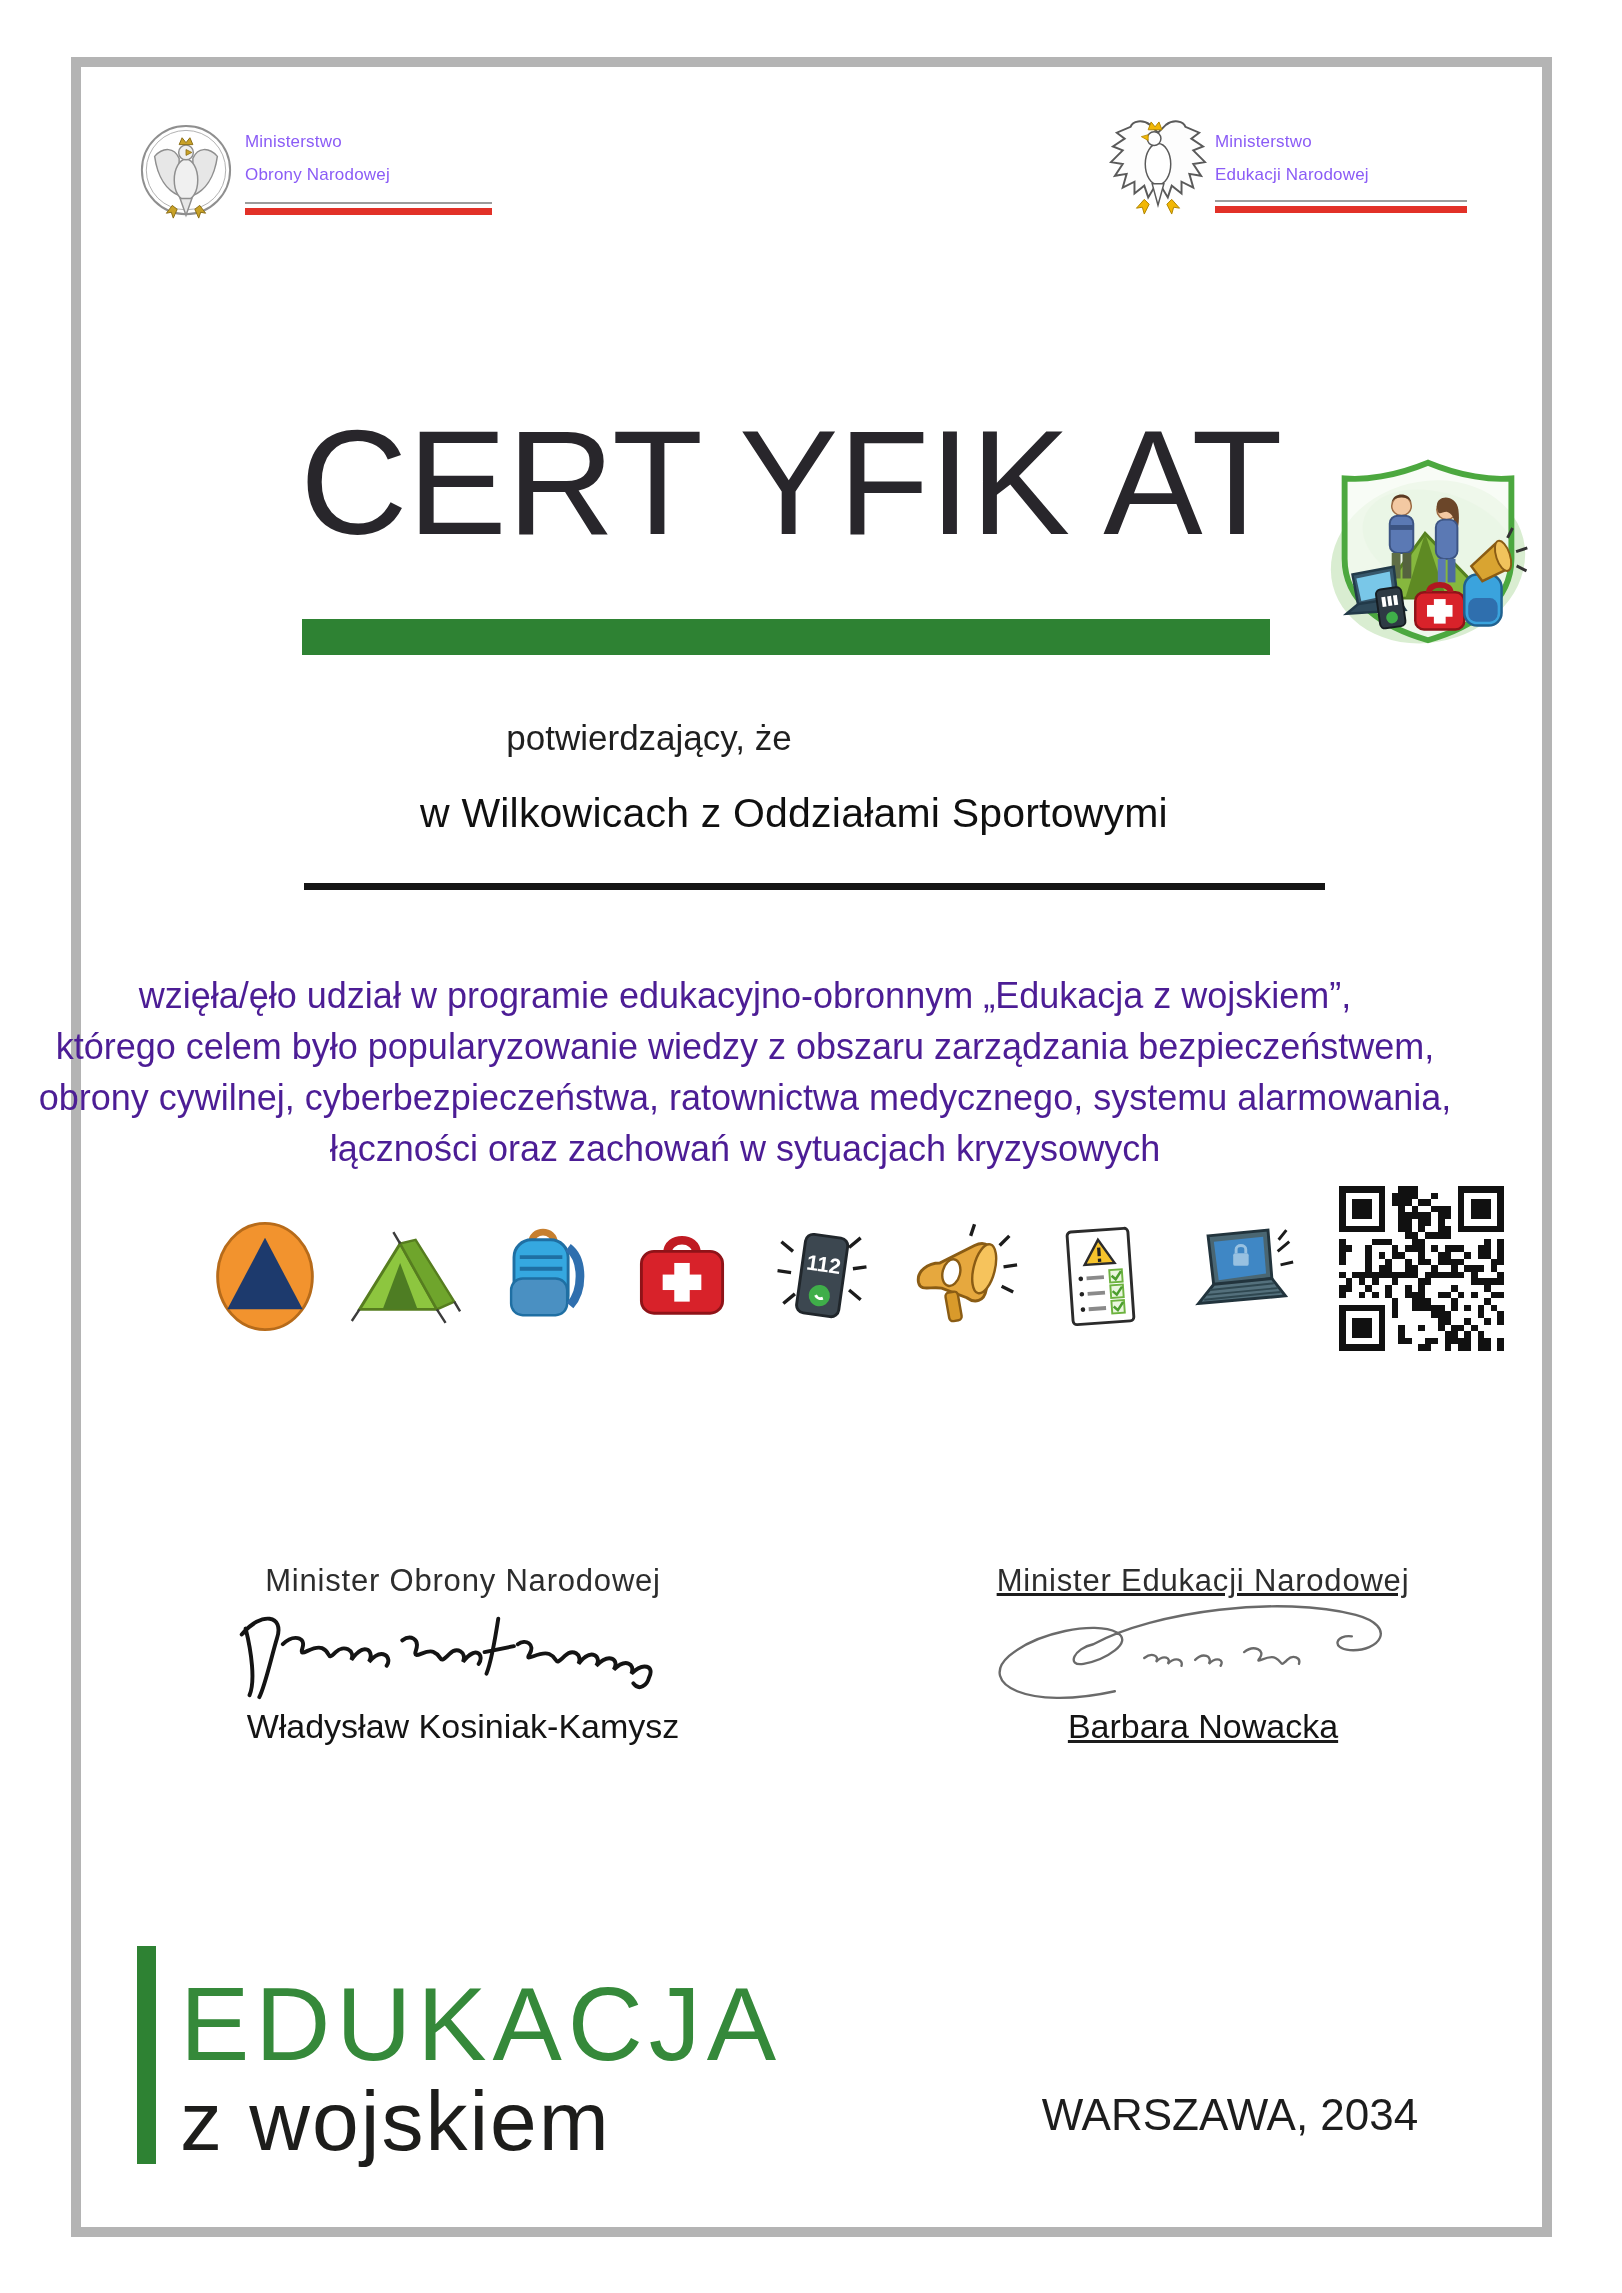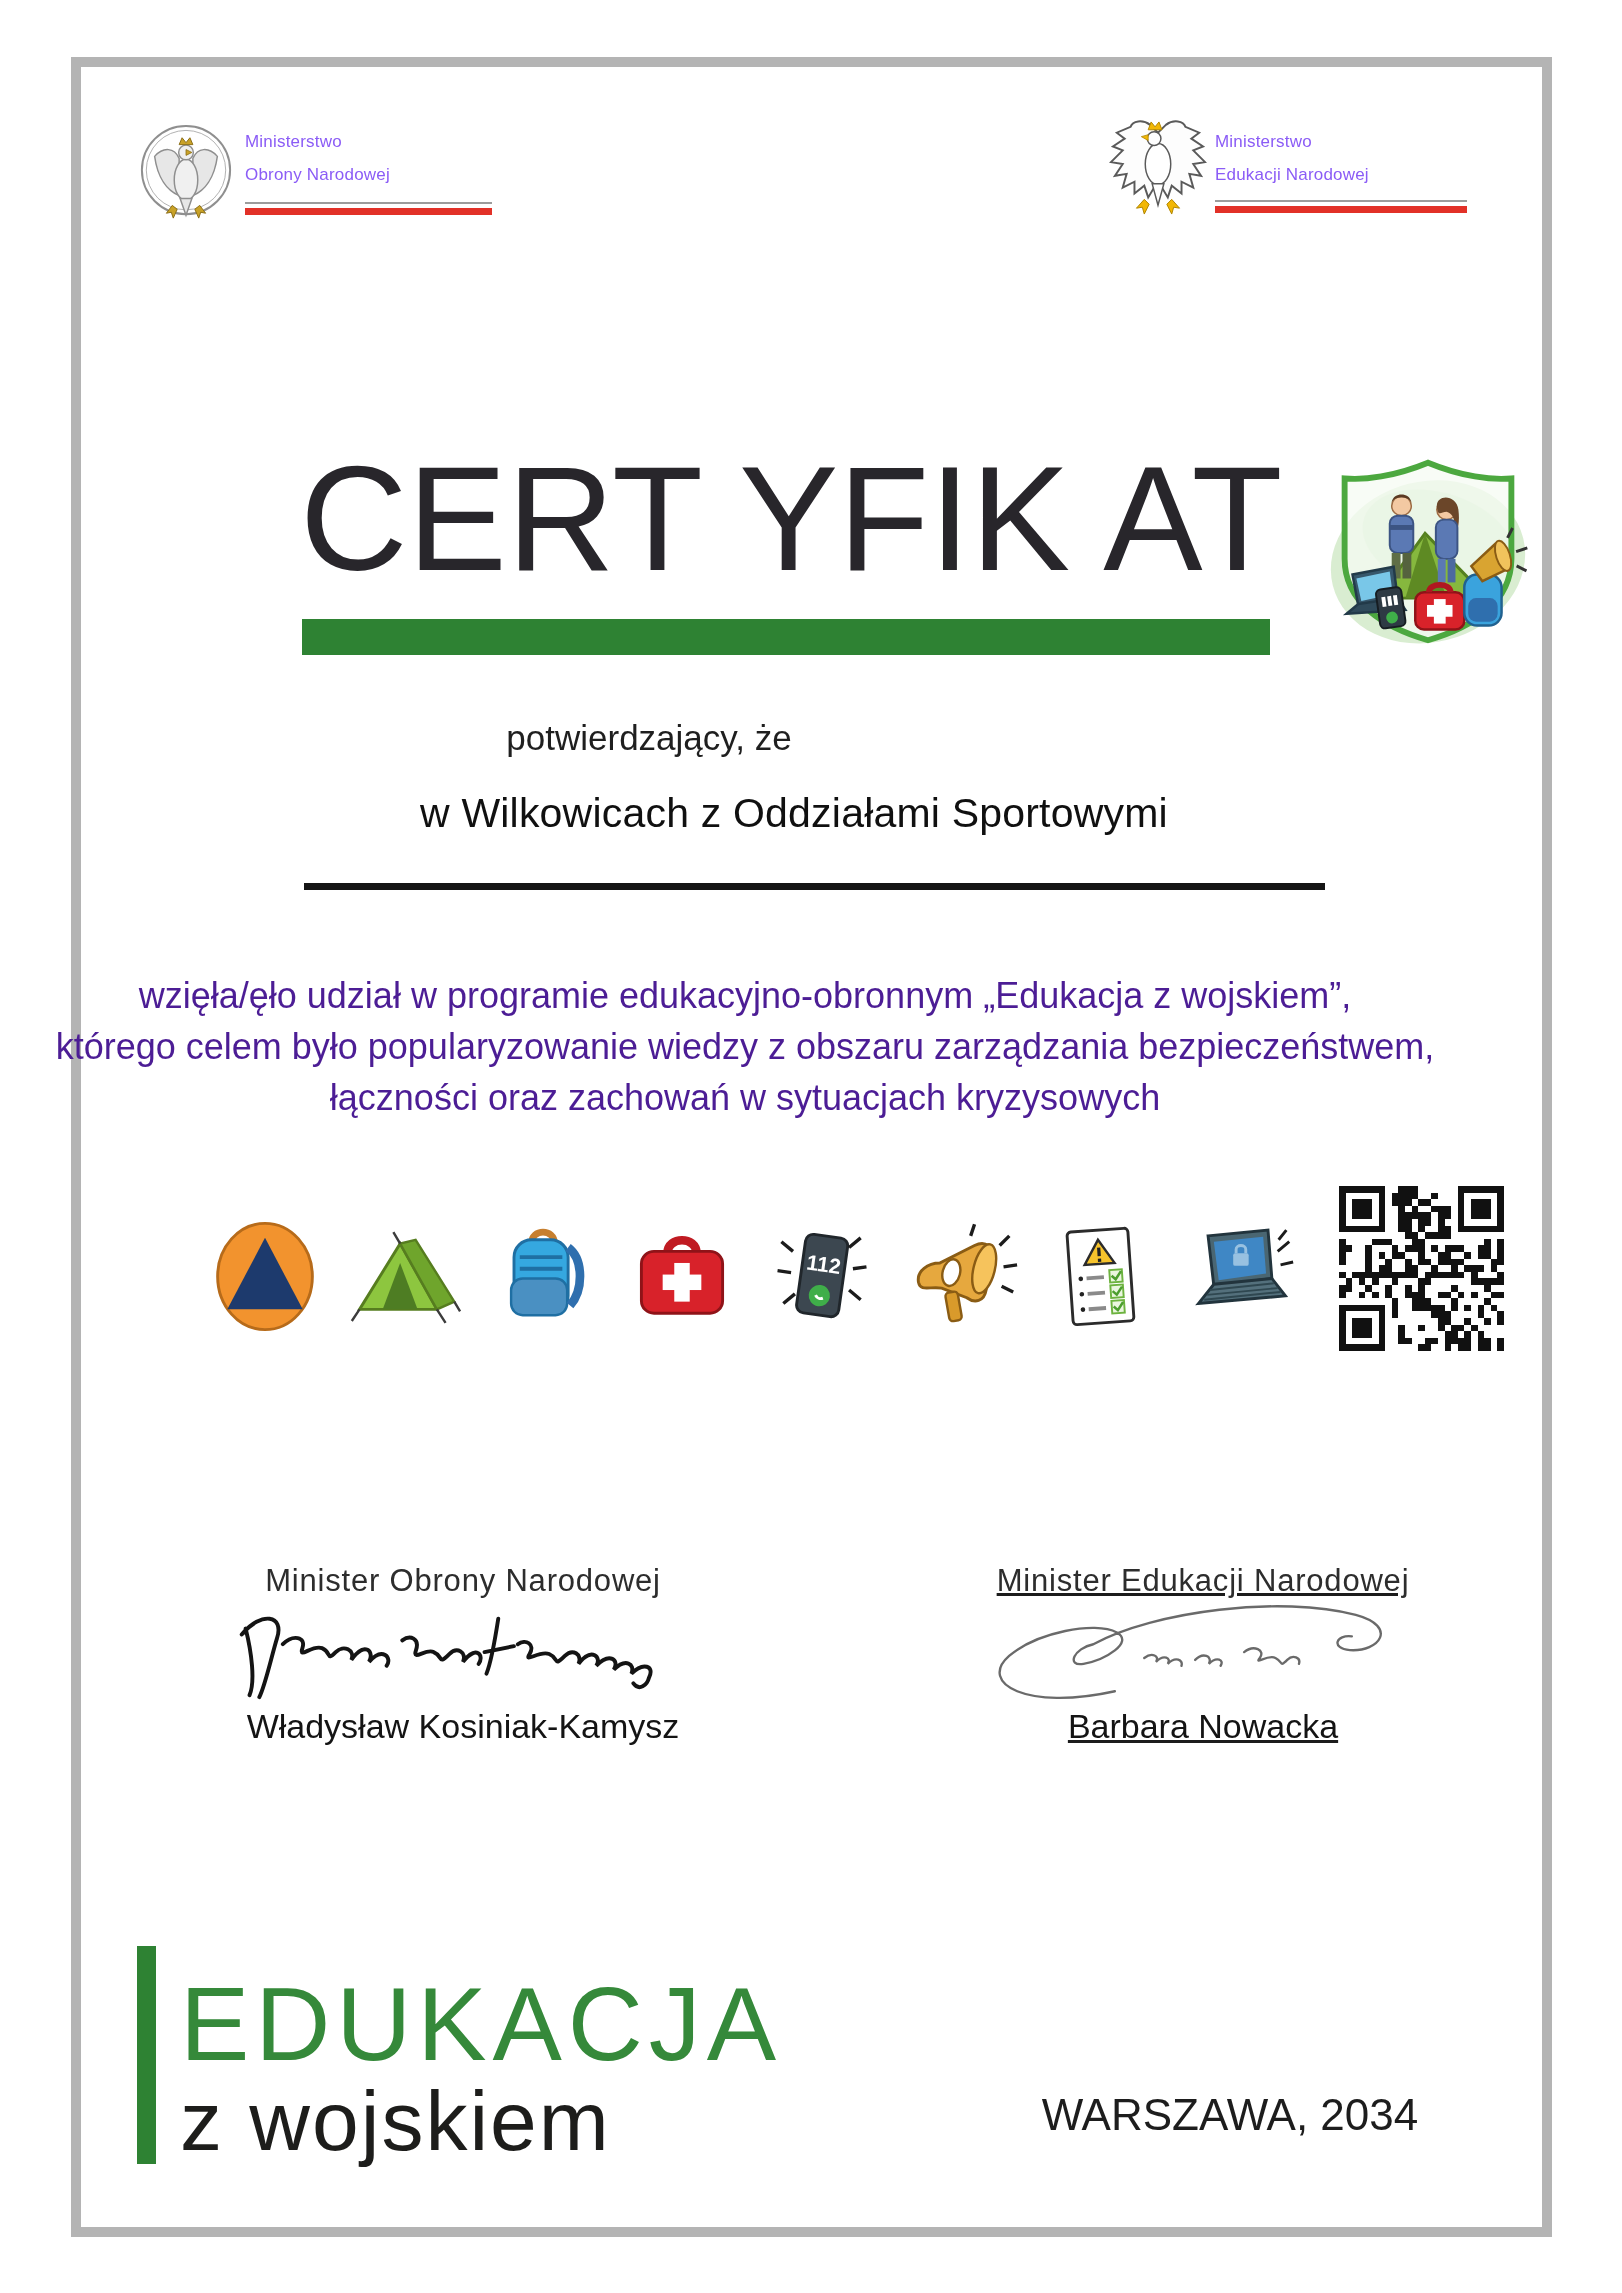--- a/index.html
+++ b/index.html
@@ -11,21 +11,21 @@
     position:absolute; left:71px; top:57px; width:1481px; height:2180px;
     border:10.8px solid #b4b4b4; box-sizing:border-box;
   }
   
   .logo-eagle { position:absolute; }
   .logo-text { position:absolute; font-size:17px; line-height:33px; color:#8b5cf6; letter-spacing:0.2px; }
   .rule-gray { position:absolute; height:2px; background:#9c9c9c; }
   .rule-red  { position:absolute; height:6.9px; background:#e23128; }
   
   .cert-title {
-    position:absolute; left:300px; top:444px; font-size:149px; line-height:1;
+    position:absolute; left:300px; top:408px; font-size:149px; line-height:1;
     color:#28262b; letter-spacing:0px; white-space:nowrap; font-weight:400;
   }
   .title-bar { position:absolute; left:302px; top:619px; width:968px; height:36px; background:#2e8233; }
   .emblem-illustration { position:absolute; left:1321px; top:449px; width:214px; height:206px; }
   
   .center-line { position:absolute; left:0; width:1298px; text-align:center; }
   .intro-line { top:718px; font-size:35px; color:#1f1f1f; }
   .recipient {
     position:absolute; left:420px; top:790px; font-size:41px; line-height:46px;
     color:#101010; letter-spacing:0.2px;
@@ -158,20 +158,21 @@
   <div class="center-line intro-line">potwierdzający, że</div>
 
   <div class="recipient">
     <div>w Wilkowicach z Oddziałami Sportowymi</div>
   </div>
   <div class="recipient-rule"></div>
 
   <div class="body-par">
     <div>wzięła/ęło udział w programie edukacyjno-obronnym „Edukacja z wojskiem”,</div>
     <div>którego celem było popularyzowanie wiedzy z obszaru zarządzania bezpieczeństwem,</div>
+    <div>obrony cywilnej, cyberbezpieczeństwa, ratownictwa medycznego, systemu alarmowania,</div>
     <div>łączności oraz zachowań w sytuacjach kryzysowych</div>
   </div>
 
   <div class="icons-row">
 
     <div class="icon-box">
       <svg viewBox="0 0 120 120">
         <ellipse cx="60" cy="60" rx="49" ry="55" fill="#f2932e" stroke="#b76b1a" stroke-width="3"></ellipse>
         <path d="M60,20 L99,94 L21,94 Z" fill="#1d3a6d"></path>
       </svg>

